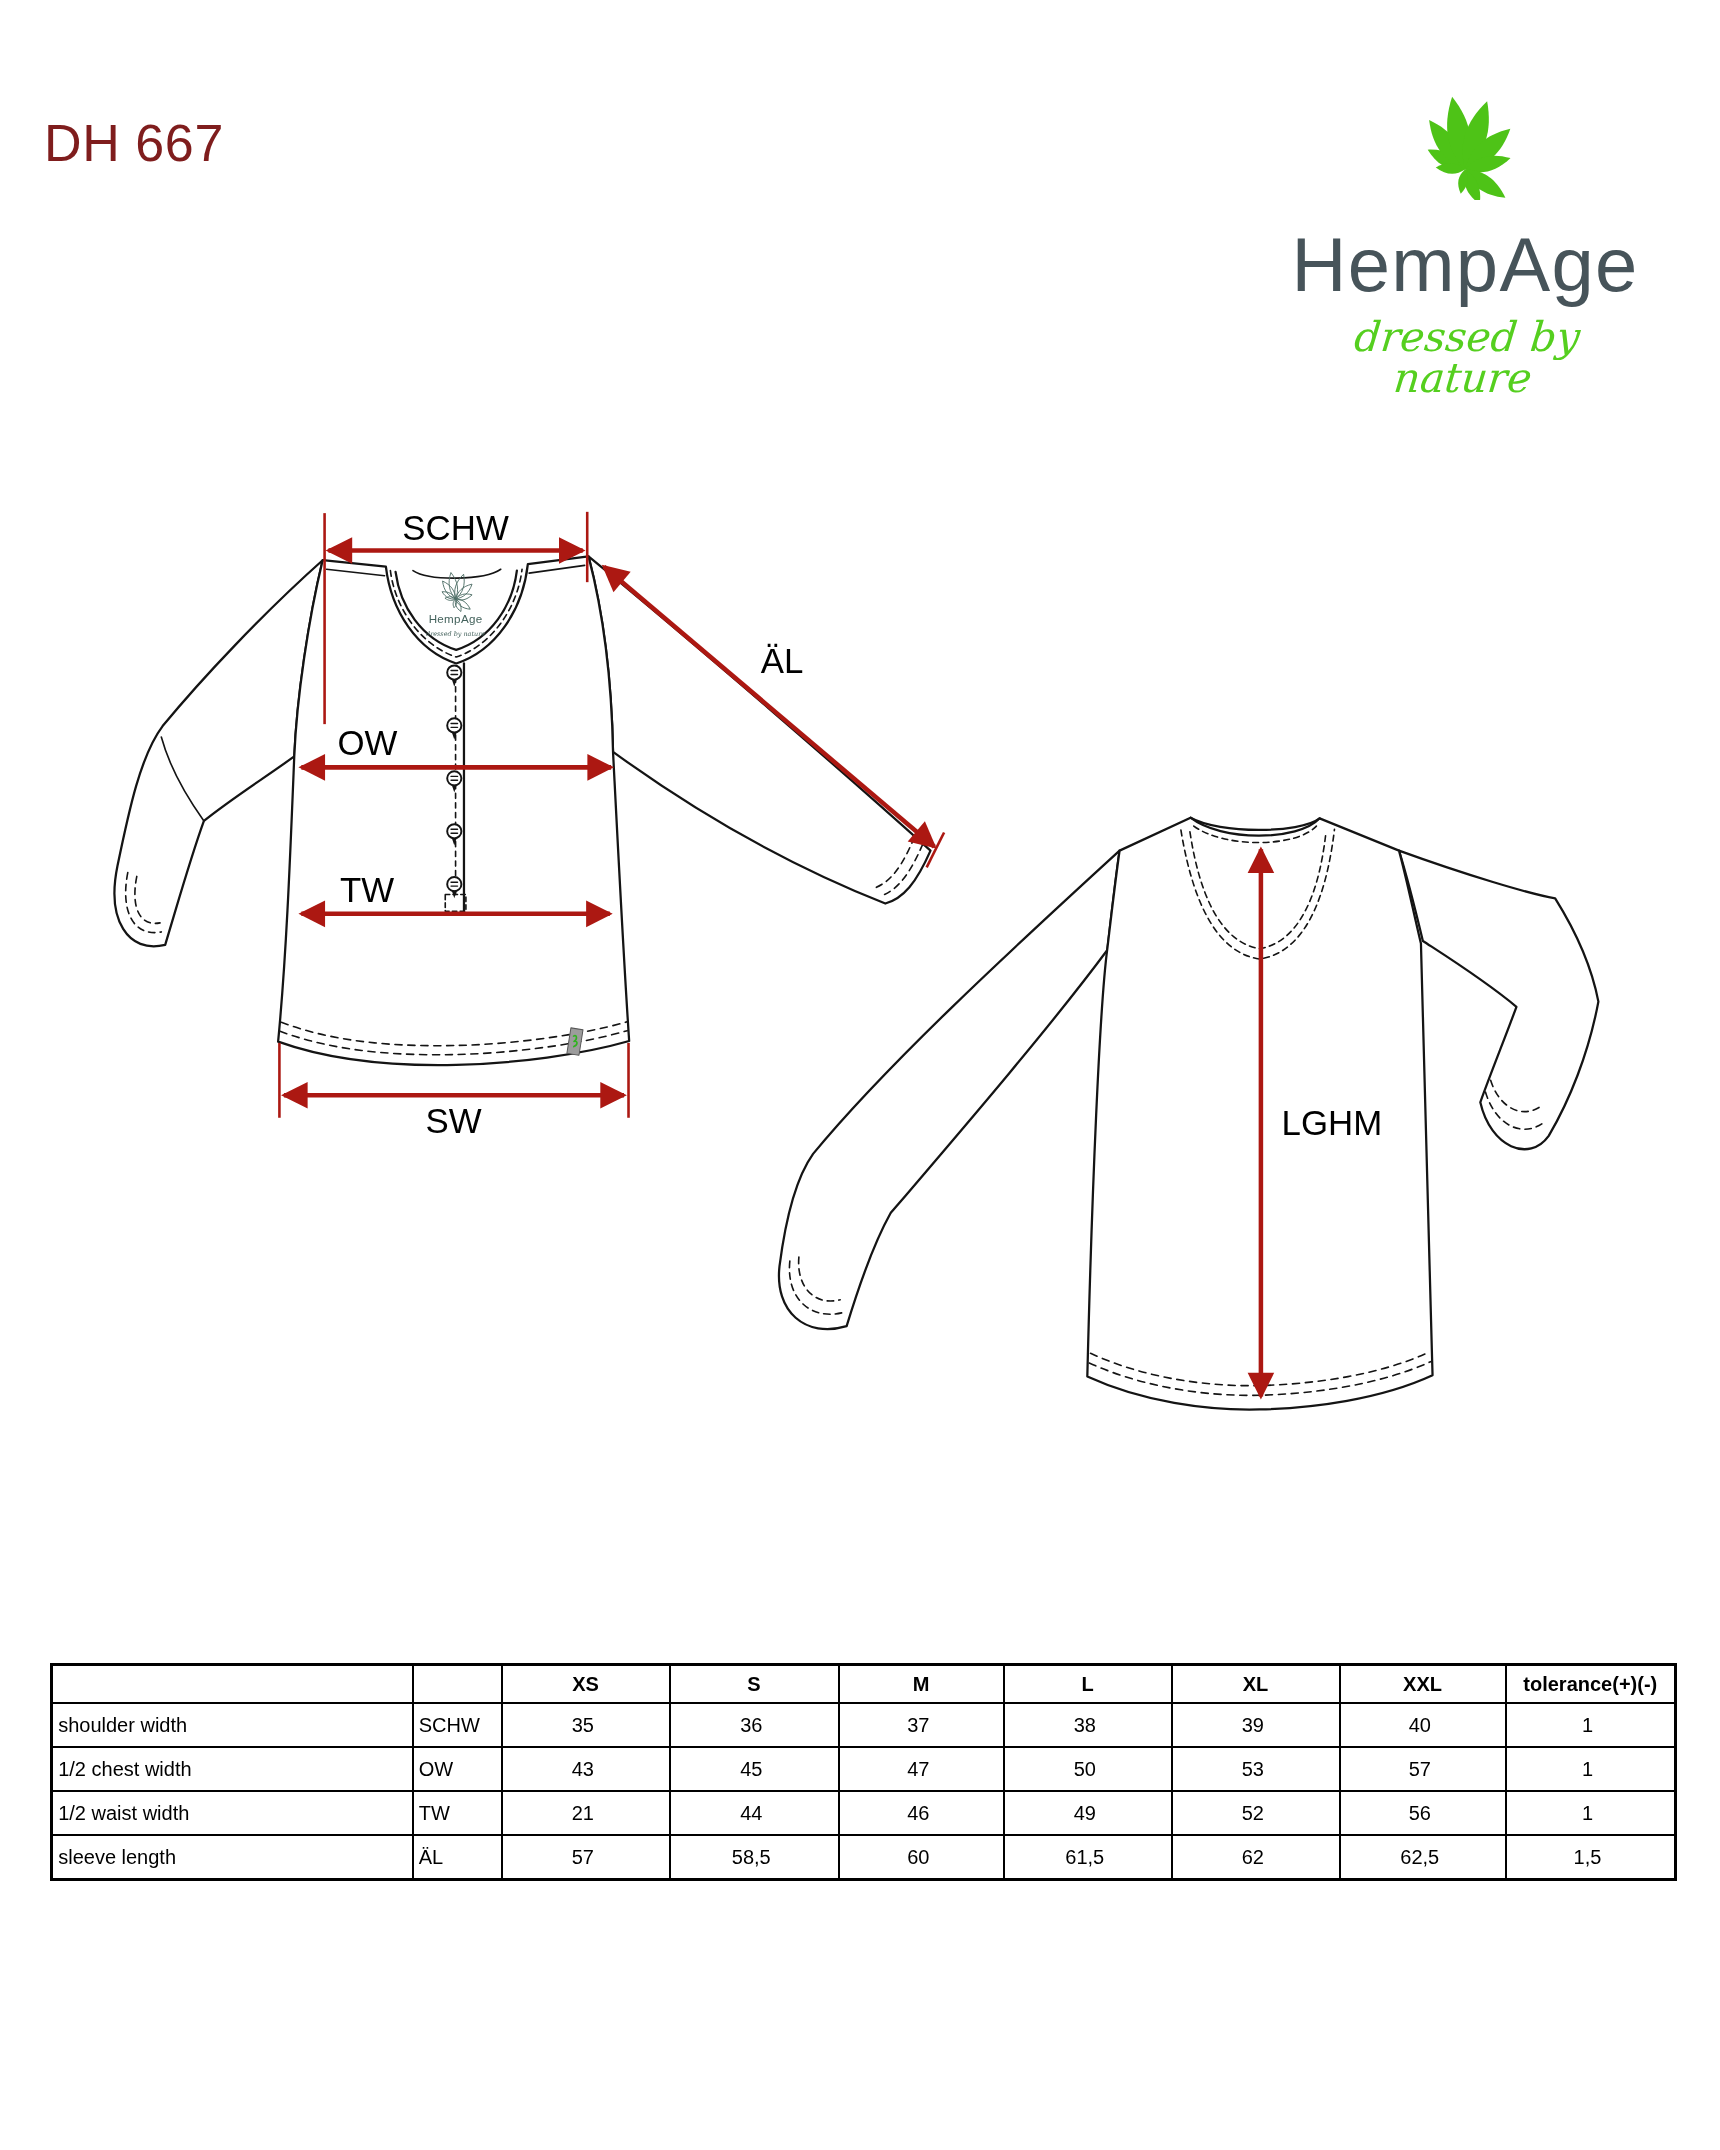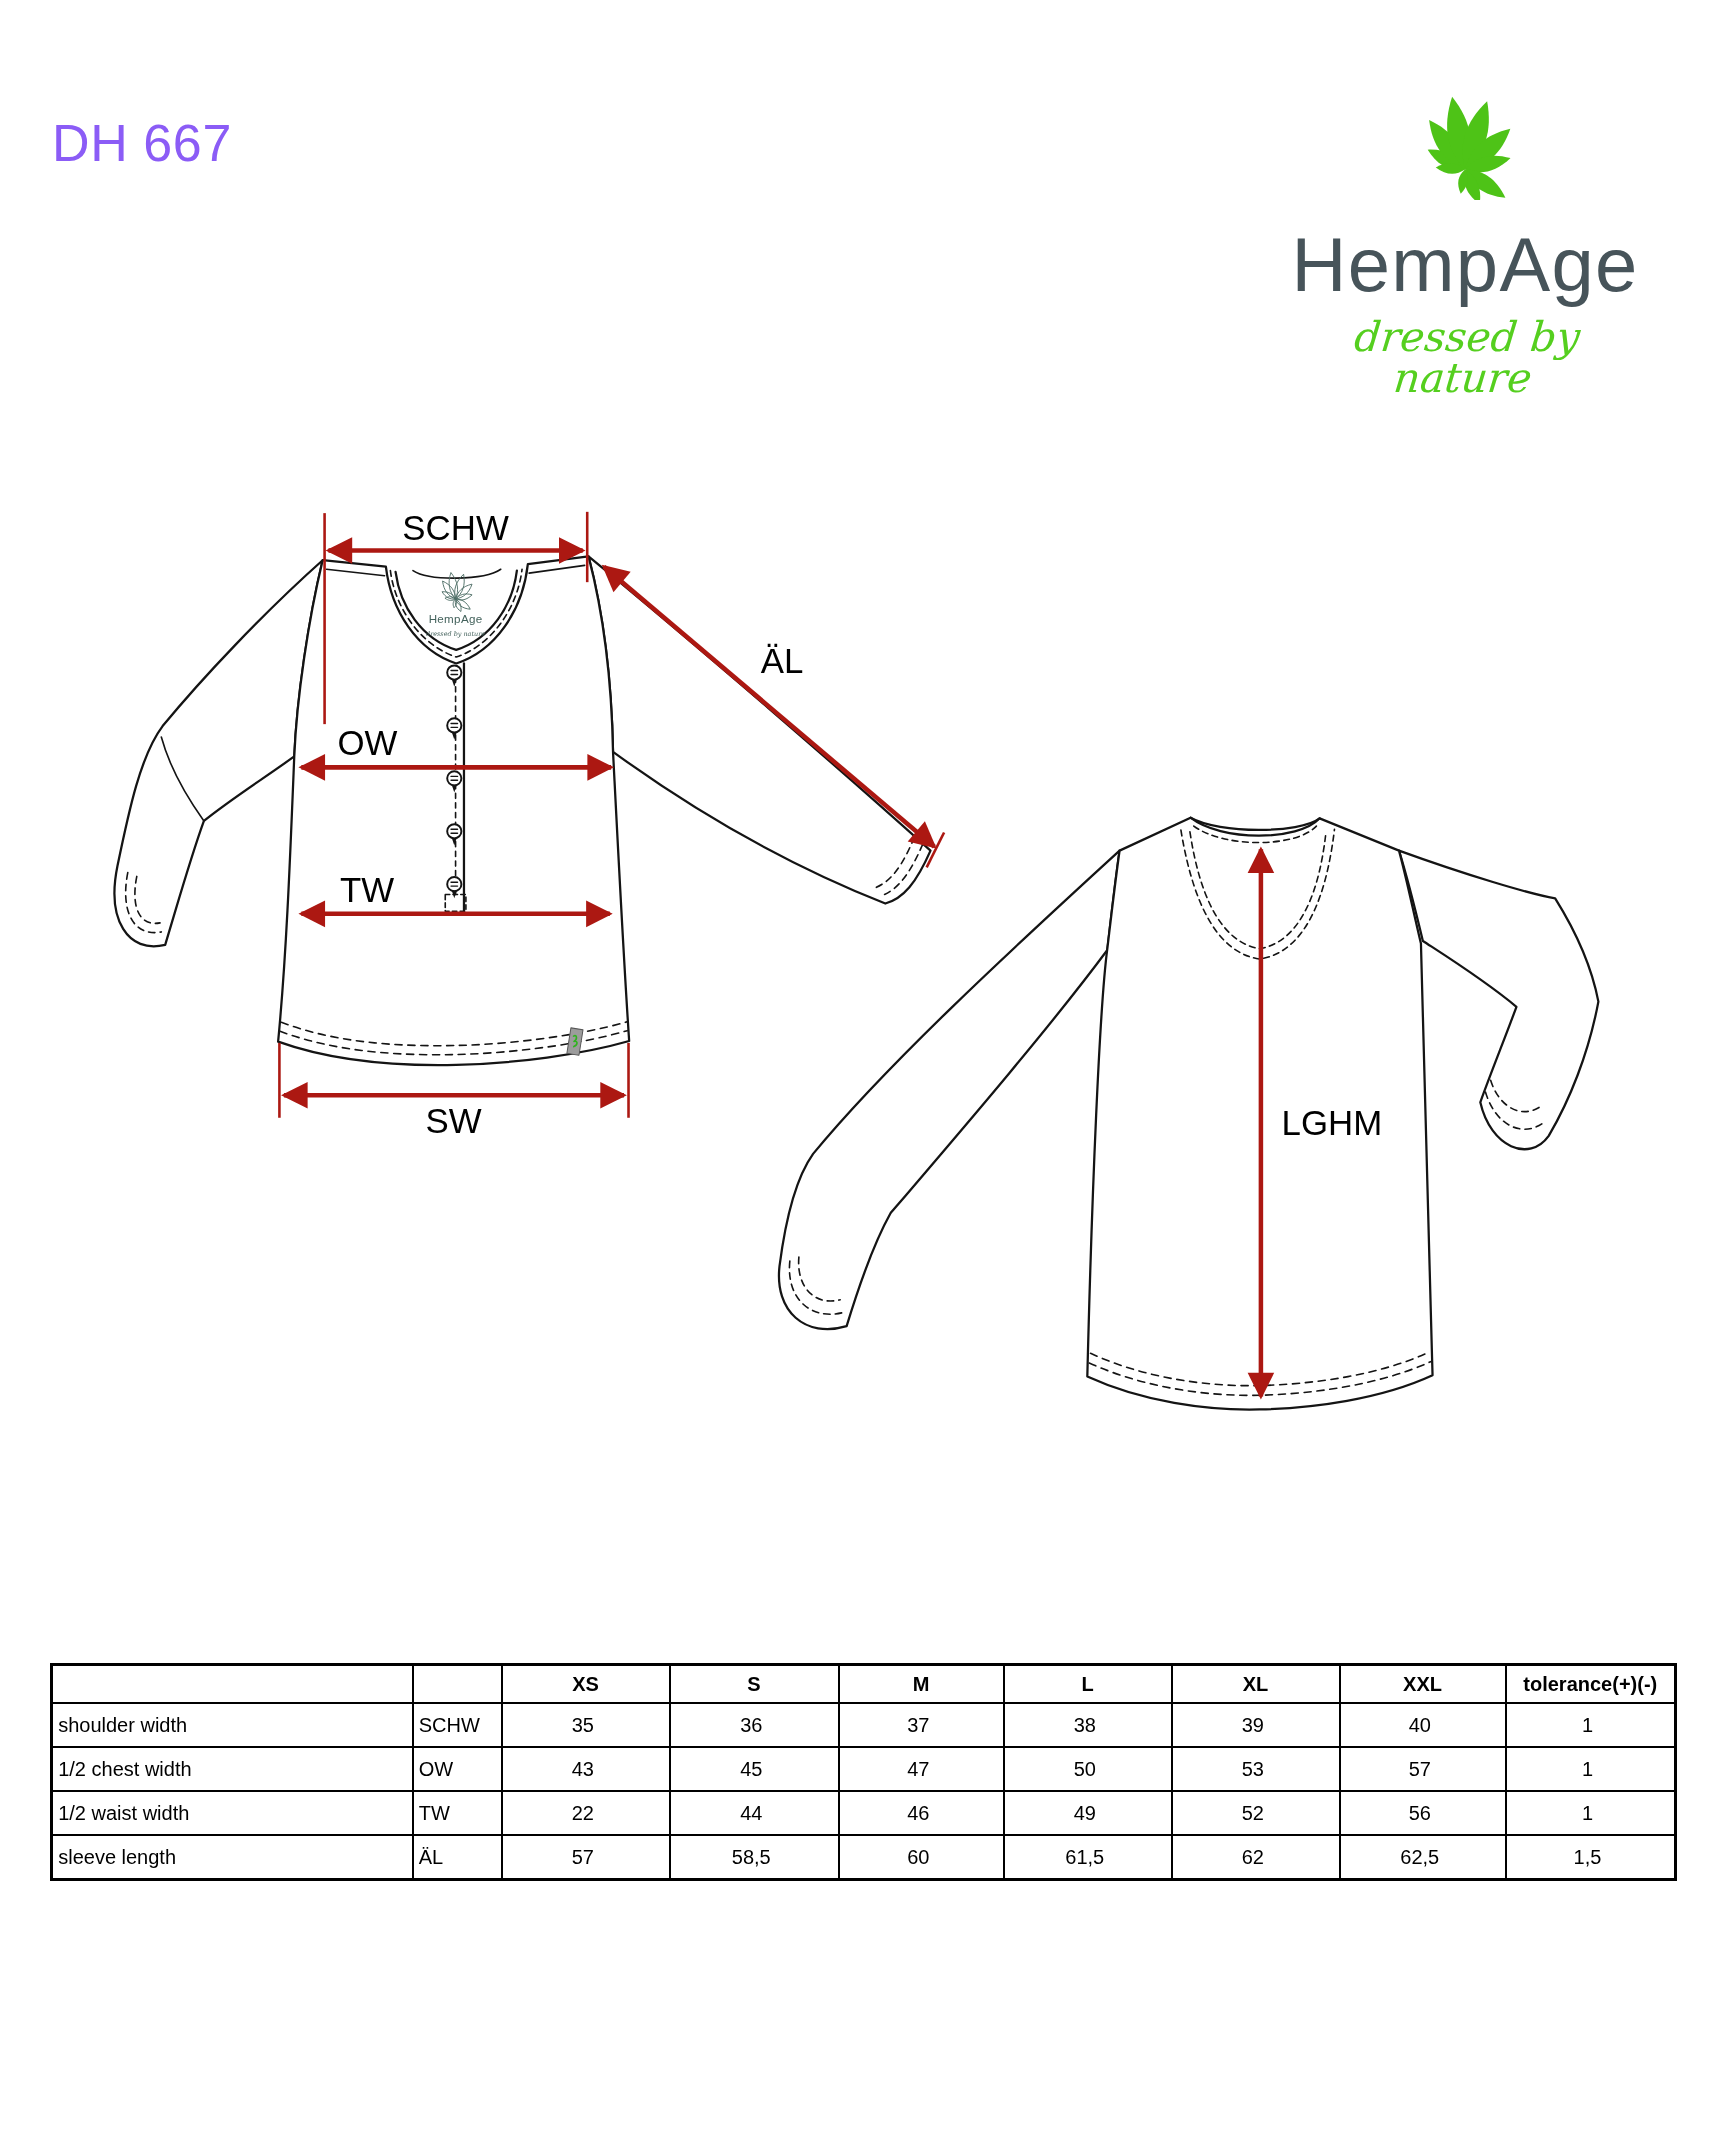--- a/index.html
+++ b/index.html
@@ -1,19 +1,19 @@
 <!DOCTYPE html>
 <html style="font-size:10.3px"><head>
 <meta charset="utf-8">
 <style>
   html,body{margin:0;padding:0;background:#fff;}
   .page{position:relative;width:1721px;height:2151px;background:#fff;overflow:hidden;
         font-family:"Liberation Sans",sans-serif;color:#000;}
-  .doc-title{position:absolute;left:52px;top:117px;font-size:52px;line-height:1;
-             letter-spacing:0.6px;color:#8b5cf6;}
+  .doc-title{position:absolute;left:44px;top:117px;font-size:52px;line-height:1;
+             letter-spacing:0.6px;color:#7f1d1d;}
   .brand{position:absolute;left:1281px;top:92px;width:368px;text-align:center;}
   .brand svg{display:block;margin:0 auto;}
   .brand-name{margin-top:27px;font-size:76px;line-height:1;color:#47545a;letter-spacing:1.3px;}
   .brand-tagline{margin-top:14px;font-size:41px;line-height:1;color:#55cf1f;
                  font-family:"DejaVu Serif",serif;font-style:italic;transform:skewX(-6deg);}
   svg text.mlabel{font-family:"Liberation Sans",sans-serif;font-size:54px;fill:#000;}
   svg text.minibrand{font-family:"Liberation Sans",sans-serif;font-size:18px;fill:#44625c;letter-spacing:.5px;}
   svg text.minitag{font-family:"DejaVu Serif",serif;font-style:italic;font-size:10px;fill:#44625c;}
   .drawing{position:absolute;left:0;top:0;}
   .tablewrap{position:absolute;left:50px;top:1663px;}
@@ -246,21 +246,21 @@
         <td class="num">45</td>
         <td class="num">47</td>
         <td class="num">50</td>
         <td class="num">53</td>
         <td class="num">57</td>
         <td class="num">1</td>
       </tr>
       <tr>
         <td class="lbl">1/2 waist width</td>
         <td class="code">TW</td>
-        <td class="num">22</td>
+        <td class="num">21</td>
         <td class="num">44</td>
         <td class="num">46</td>
         <td class="num">49</td>
         <td class="num">52</td>
         <td class="num">56</td>
         <td class="num">1</td>
       </tr>
       <tr>
         <td class="lbl">sleeve length</td>
         <td class="code">ÄL</td>

